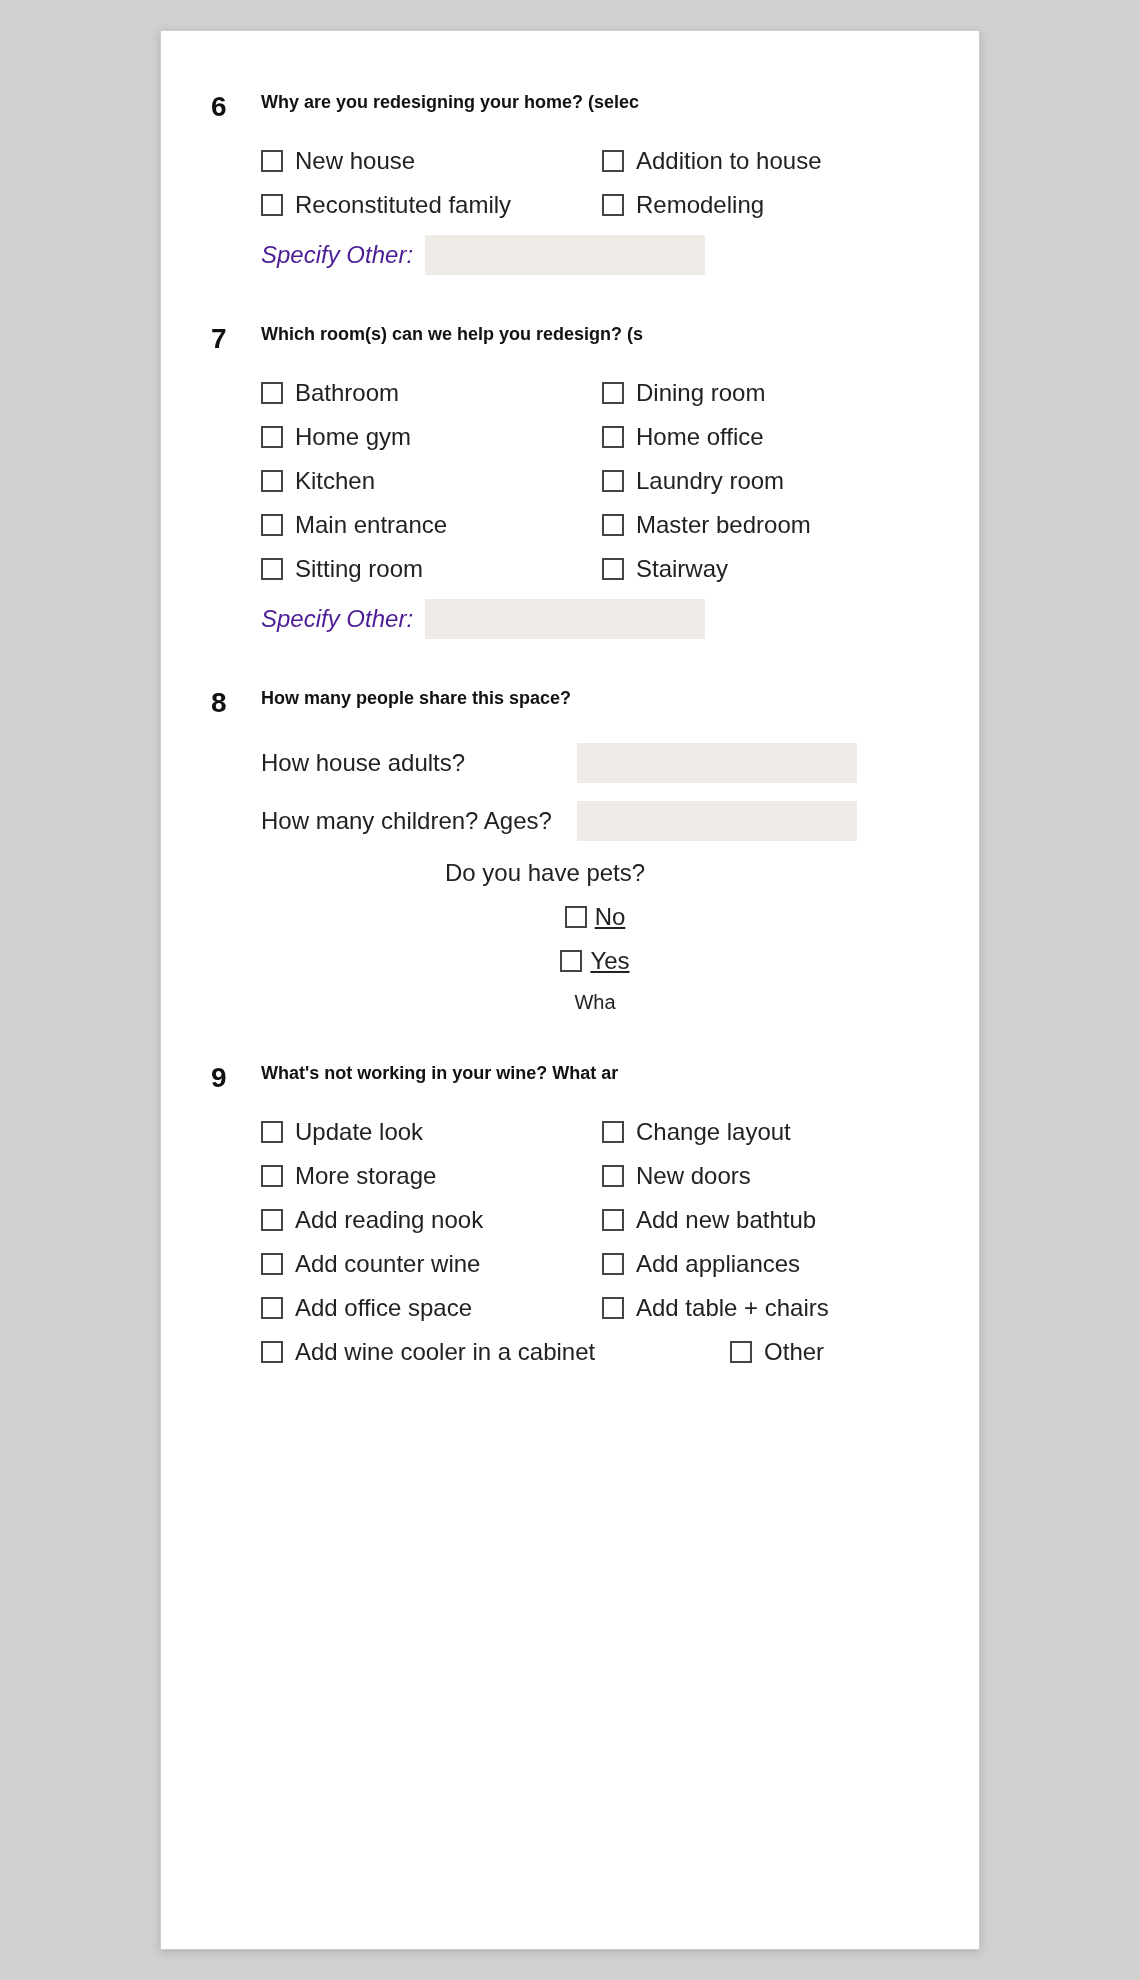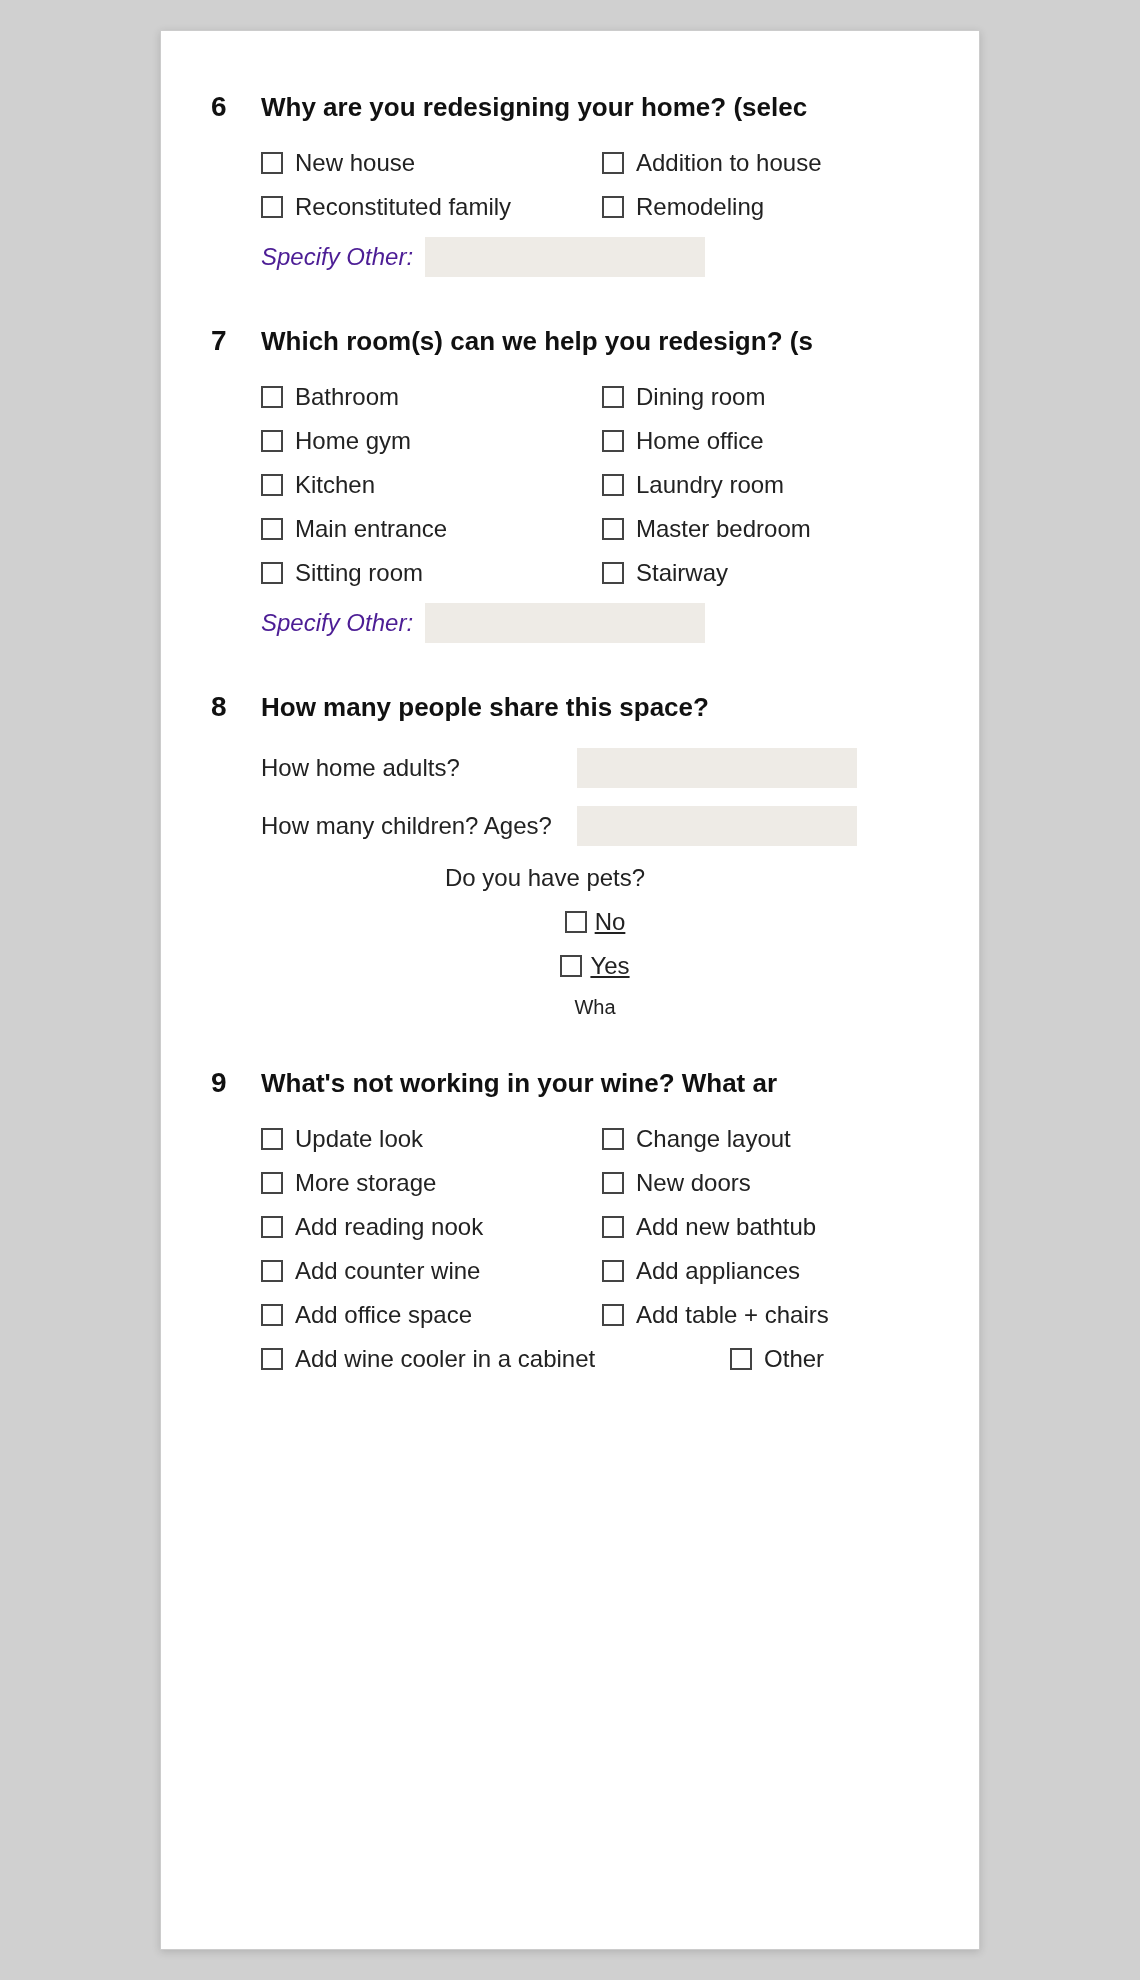--- a/index.html
+++ b/index.html
@@ -38,21 +38,21 @@
     }
 
     .question-number {
       font-size: 28px;
       font-weight: bold;
       min-width: 50px;
       color: #111;
     }
 
     .question-text {
-      font-size: 26px;
+      font-size: 18px;
       font-weight: bold;
       color: #111;
       line-height: 1.3;
     }
 
     .options-grid {
       display: grid;
       grid-template-columns: 1fr 1fr;
       gap: 16px 14px;
       padding-left: 50px;
@@ -233,21 +233,21 @@
     </div>
   </div>
 
   <div class="question-block">
     <div class="question-header">
       <span class="question-number">8</span>
       <span class="question-text">How many people share this space?</span>
     </div>
     <div class="question-sub">
       <div class="sub-row">
-        <span class="sub-label">How home adults?</span>
+        <span class="sub-label">How house adults?</span>
         <input type="text" class="text-input" style="">
       </div>
       <div class="sub-row">
         <span class="sub-label">How many children? Ages?</span>
         <input type="text" class="text-input" style="">
       </div>
       <div class="pets-row">
         <span class="sub-label">Do you have pets?</span>
         <div class="pets-option">
           <span class="checkbox"></span>

